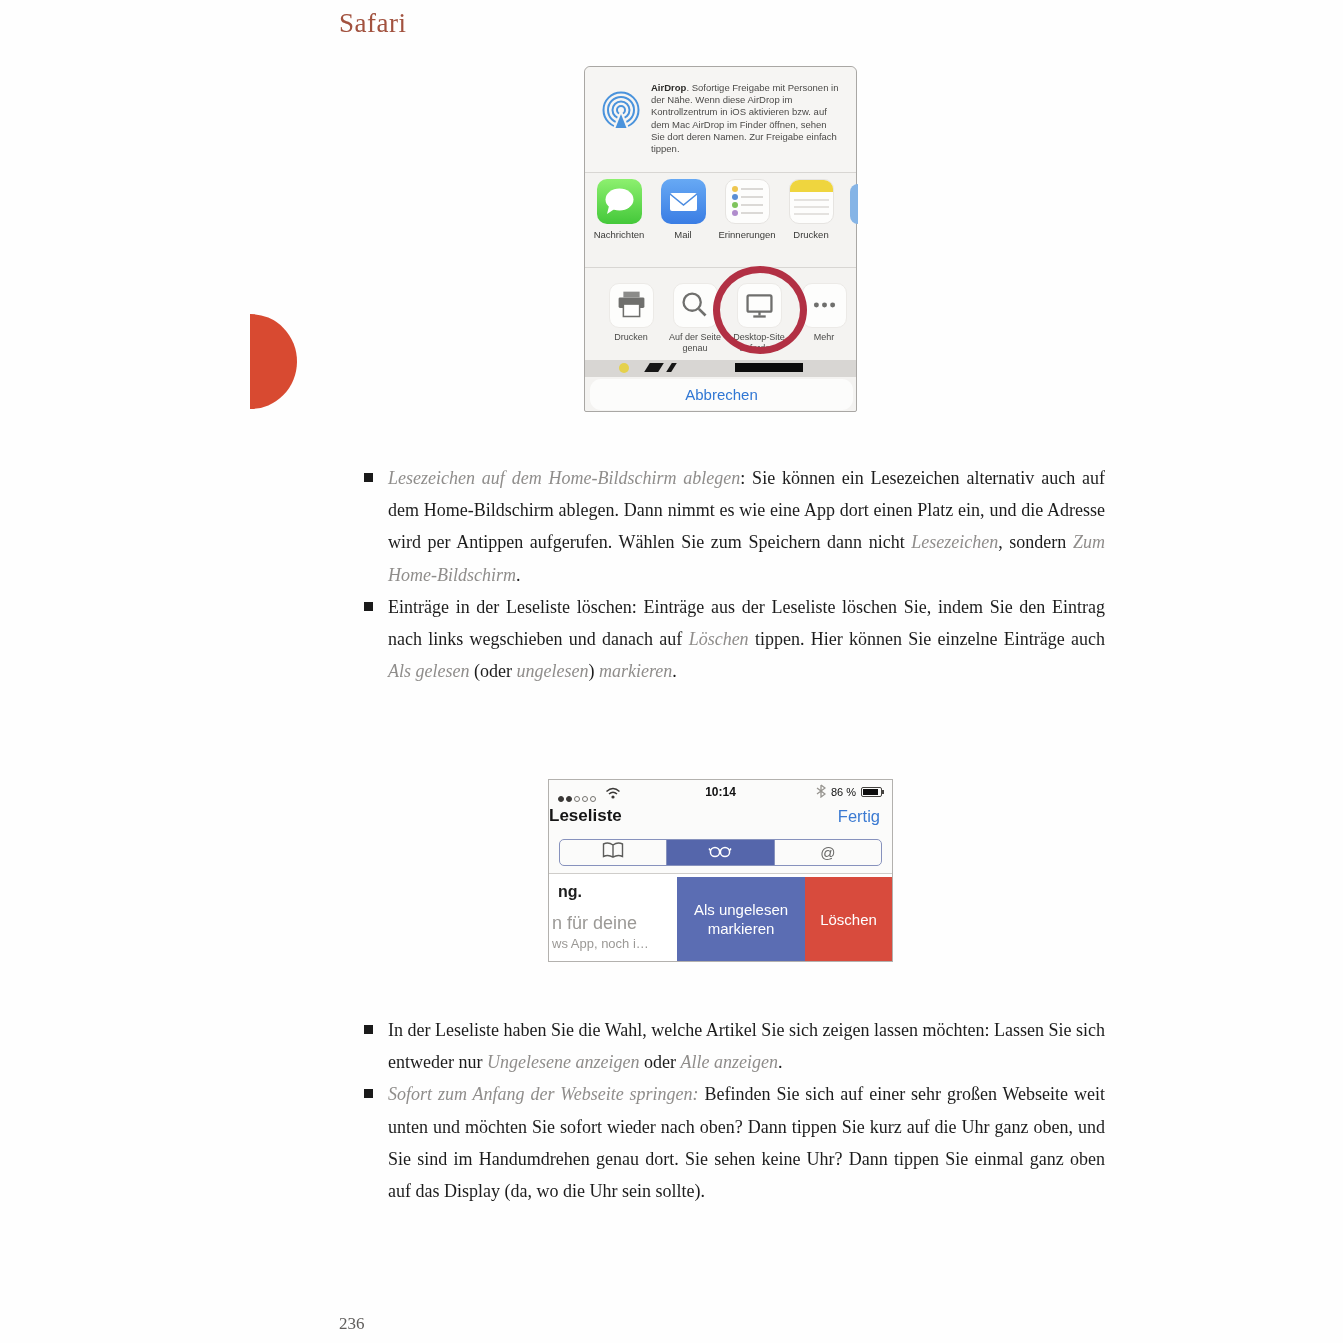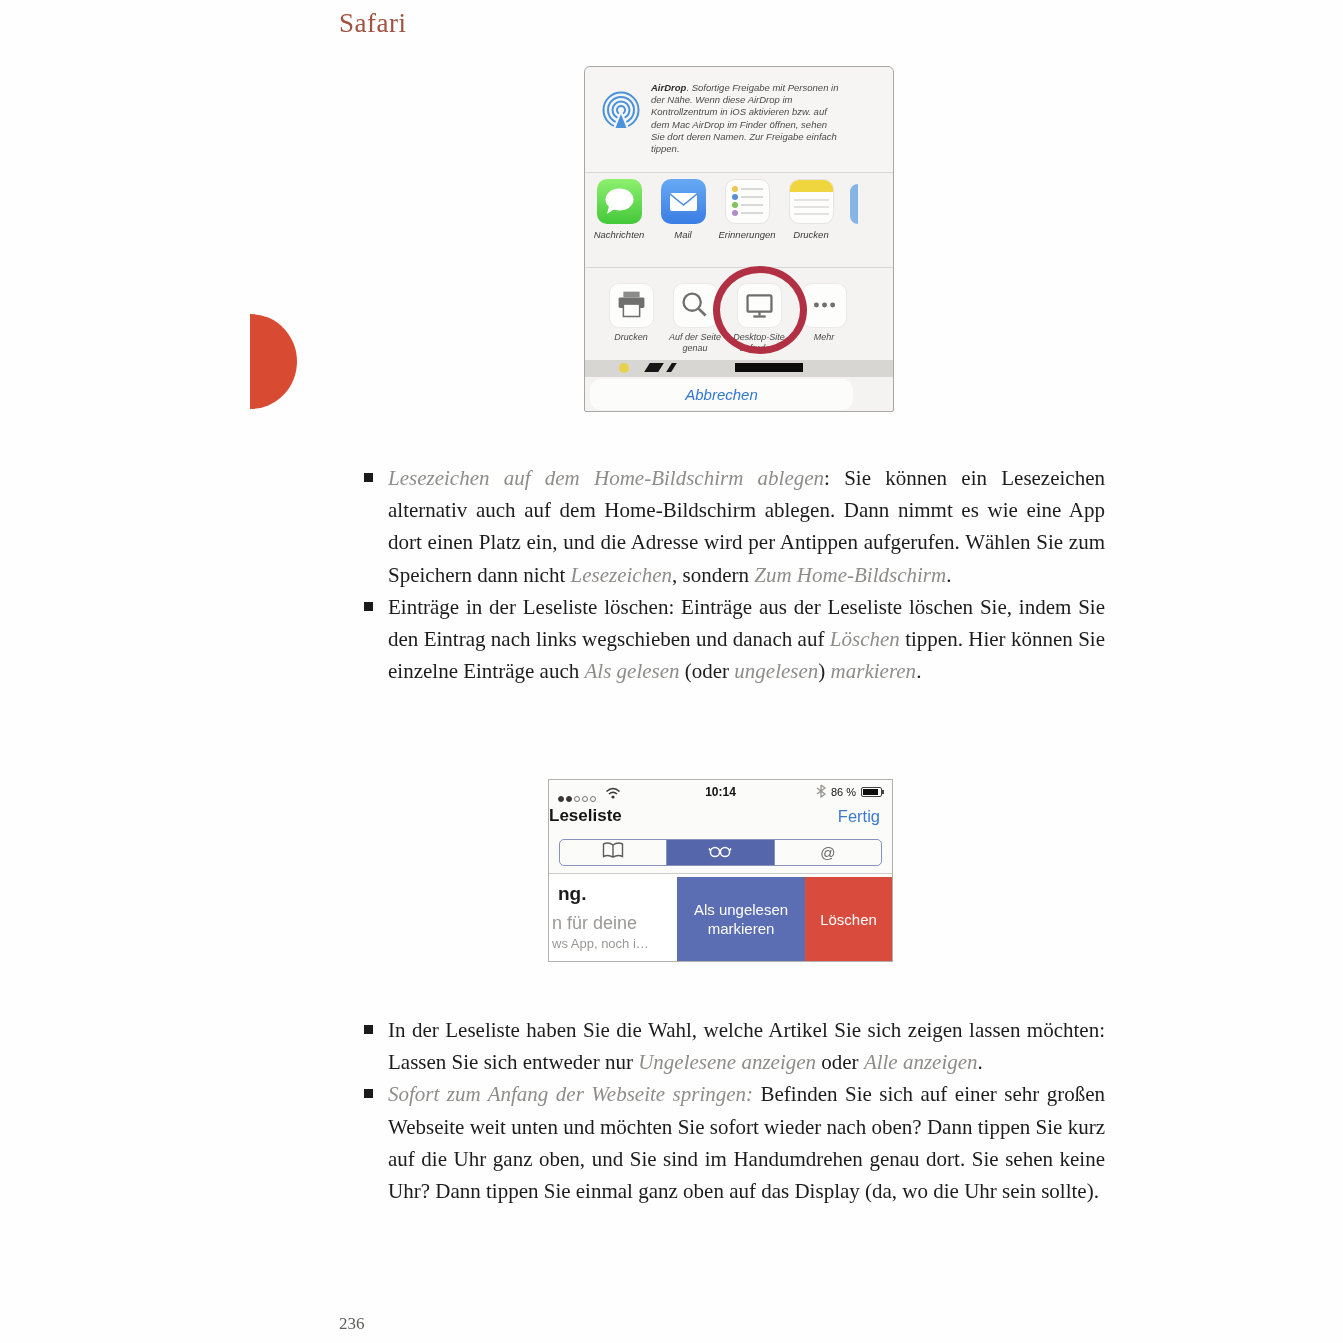--- a/index.html
+++ b/index.html
@@ -20,35 +20,34 @@
     background: #d84a31;
     border-top-right-radius: 47px 48px; border-bottom-right-radius: 47px 48px;
   }
   .page-number {
     position: absolute; left: 339px; top: 1314px;
     font-size: 17px; color: #5f5d5b;
   }
   
   .bullet-list {
     position: absolute; left: 363px; width: 742px;
-    font-size: 21px; line-height: 32.2px; color: #1c1c1c; text-align: justify;
+    font-size: 18px; line-height: 32.2px; color: #1c1c1c; text-align: justify;
   }
   #list-top { top: 462px; }
   #list-bottom { top: 1014px; }
   .bullet { position: relative; padding-left: 25px; }
   .bullet-marker {
     position: absolute; left: 1px; top: 11px; width: 9px; height: 9px; background: #1a1a1a;
   }
   .it { font-style: italic; color: #8f8d8b; }
   
   .screenshot1 {
-    position: absolute; left: 584px; top: 66px; width: 310px; height: 346px;
+    position: absolute; left: 584px; top: 66px; width: 273px; height: 346px;
     background: #f4f3f1; border: 1px solid #a9a7a4; border-radius: 6px 6px 2px 2px;
     font-family: "Liberation Sans", sans-serif;
-    font-style: italic;
   }
   .airdrop-section {
     position: absolute; left: 0; right: 0; top: 0; height: 106px;
     border-bottom: 1px solid #d8d6d3; background: #f6f5f3; border-radius: 6px 6px 0 0;
   }
   .airdrop-icon { position: absolute; left: 13px; top: 21px; }
   .airdrop-text {
     position: absolute; left: 66px; top: 15px; width: 192px;
     font-size: 9.5px; line-height: 12.2px; color: #4c4b49;
   }
@@ -107,21 +106,21 @@
   .rl-done { position: absolute; top: 27px; right: 12px; font-size: 16.5px; color: #3b7ad2; }
   .segmented {
     position: absolute; left: 10px; right: 10px; top: 59px; height: 27px;
     border: 1px solid #8792bd; border-radius: 5px; display: flex; overflow: hidden; background: #fbfbfa;
   }
   .segment { flex: 1; display: flex; align-items: center; justify-content: center; color: #6a6a68; }
   .segment + .segment { border-left: 1px solid #8792bd; }
   .segment.selected { background: #5566ab; color: #fff; }
   .at-glyph { font-size: 15px; }
   .rl-row { position: absolute; left: 0; right: 0; top: 93px; bottom: 0; background: #ffffff; border-top: 1px solid #cfcdca; }
-  .snippet-bold { position: absolute; left: 9px; top: 9px; font-size: 19px; font-weight: bold; color: #1c1c1c; }
+  .snippet-bold { position: absolute; left: 9px; top: 9px; font-size: 16px; font-weight: bold; color: #1c1c1c; }
   .snippet-l2 { position: absolute; left: 3px; top: 39px; font-size: 18px; color: #9b9996; }
   .snippet-l3 { position: absolute; left: 3px; top: 62px; font-size: 13px; color: #9b9996; }
   .btn-unread {
     position: absolute; left: 128px; top: 3px; bottom: 0; width: 128px; background: #5b6db3;
     color: #fff; font-size: 15px; line-height: 19px; text-align: center;
     display: flex; align-items: center; justify-content: center; padding: 0 12px;
   }
   .btn-delete {
     position: absolute; left: 256px; top: 3px; bottom: 0; right: 0; background: #d84b3d;
     color: #fff; font-size: 15px; display: flex; align-items: center; justify-content: center;

